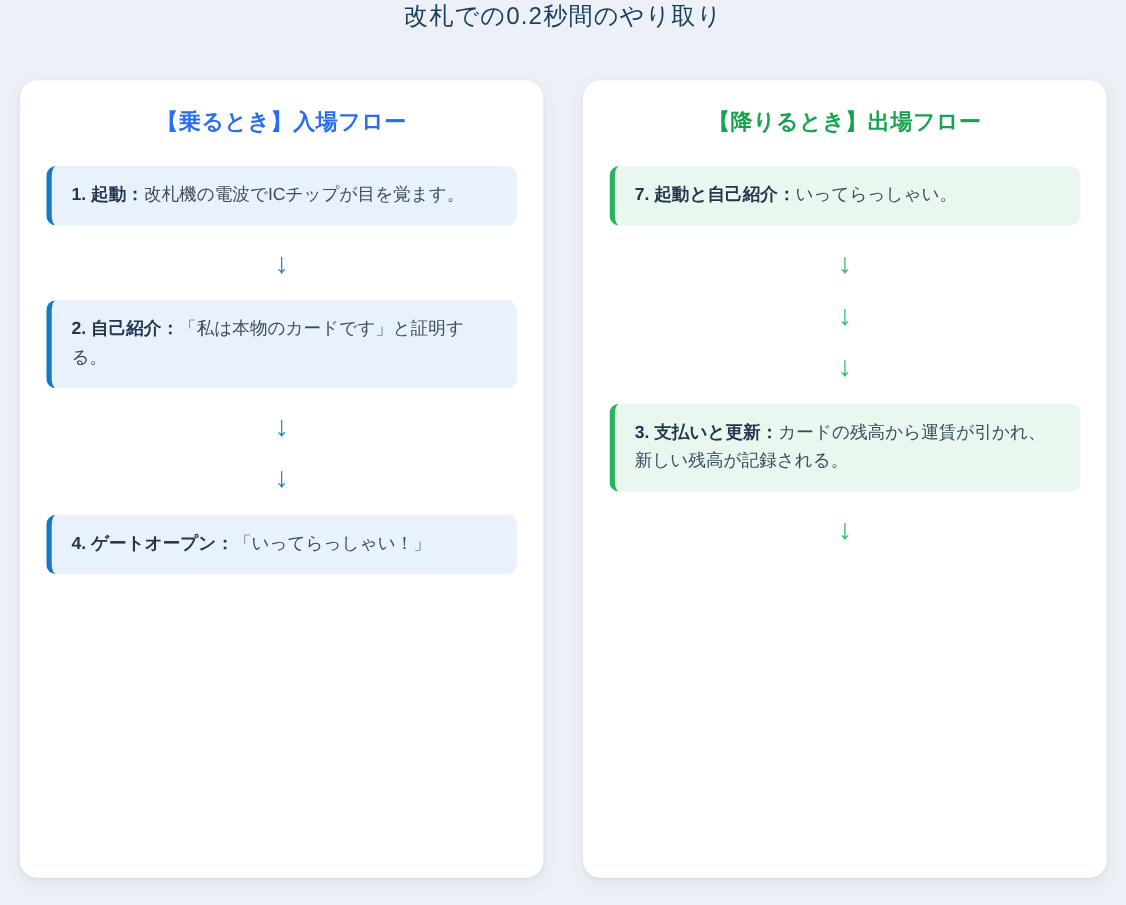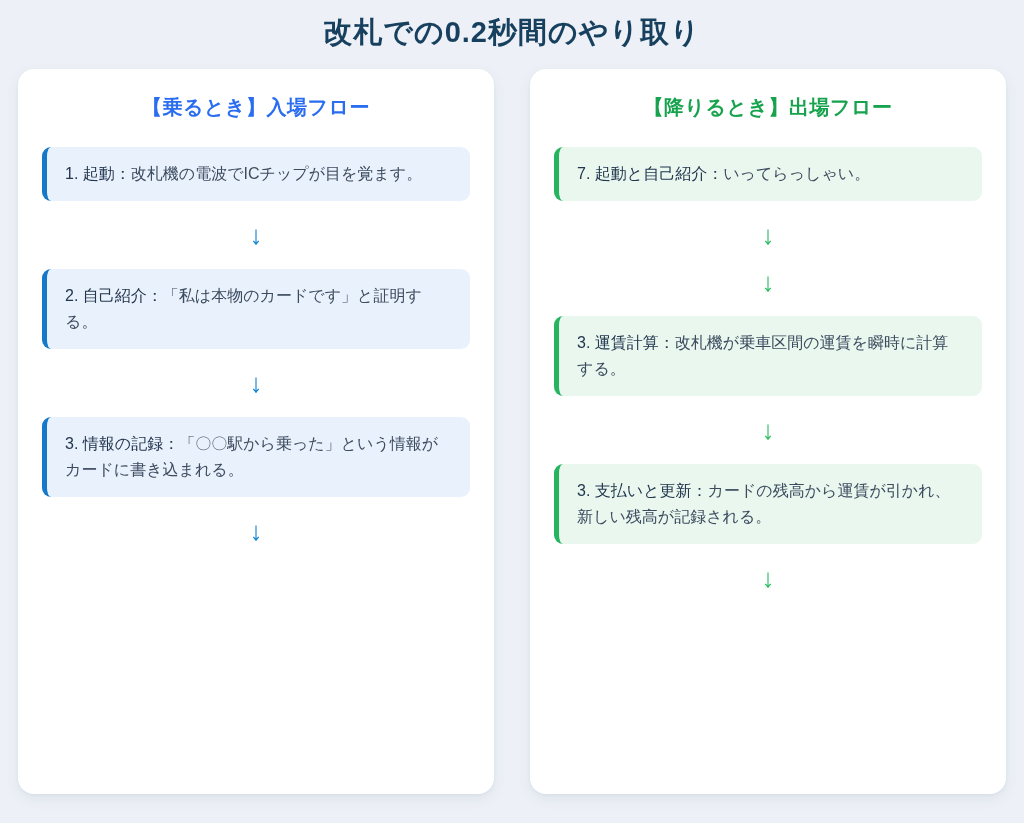--- a/index.html
+++ b/index.html
@@ -5,31 +5,30 @@
   * { margin: 0; padding: 0; box-sizing: border-box; }
   html, body {
     width: 1024px;
     height: 823px;
     background: #edf1f7;
     font-family: "Liberation Sans", "DejaVu Sans", sans-serif;
     overflow: hidden;
   }
   .page-title {
     text-align: center;
-    font-size: 29px;
-    font-weight: 700;
+    font-size: 22px;
+    font-weight: 400;
     color: #173f5e;
-    padding-top: 13px;
     letter-spacing: 1px;
   }
   .columns {
     display: flex;
     gap: 36px;
     padding: 0 18px;
-    margin-top: 16px;
+    margin-top: 43px;
     align-items: stretch;
   }
   .card {
     flex: 1;
     background: #ffffff;
     border-radius: 16px;
     padding: 24px;
     min-height: 725px;
     box-shadow: 0 5px 14px rgba(30, 50, 90, 0.07), 0 1px 3px rgba(30, 50, 90, 0.05);
   }
@@ -46,21 +45,21 @@
     background: var(--box-bg, #e9f1fc);
     border-left: 5px solid var(--box-border, #1678c8);
     border-radius: 9px;
     padding: 14px 18px;
     font-size: 16px;
     line-height: 26px;
     color: #3c4b5e;
   }
   .step-box strong {
     color: #22364e;
-    font-weight: 400;
+    font-weight: 700;
   }
   .arrow {
     text-align: center;
     font-size: 26px;
     line-height: 26px;
     height: 26px;
     margin: 21px 0;
     font-weight: 700;
     color: var(--arrow-color, #1285d6);
   }
@@ -71,29 +70,28 @@
 <h1 class="page-title">改札での0.2秒間のやり取り</h1>
 
 <div class="columns">
   <section class="card" style="--header-color: #2a6df0; --box-bg: #e9f1fc; --box-border: #1678c8; --arrow-color: #1285d6;">
     <h2 class="card-header">【乗るとき】入場フロー</h2>
     <div class="steps">
         <div class="step-box"><strong>1. 起動：</strong><span>改札機の電波でICチップが目を覚ます。</span></div>
         <div class="arrow">↓</div>
         <div class="step-box"><strong>2. 自己紹介：</strong><span>「私は本物のカードです」と証明する。</span></div>
         <div class="arrow">↓</div>
-        <div class="step-box"><strong>3. 情報の記録：</strong><span>「〇〇駅から乗った」という情報がカードに書き込まれる。</span></div>
         <div class="arrow">↓</div>
+        <div class="step-box"><strong>4. ゲートオープン：</strong><span>「いってらっしゃい！」</span></div>
       </div>
   </section>
   <section class="card" style="--header-color: #17a34e; --box-bg: #e9f7ee; --box-border: #26b45e; --arrow-color: #2dbd62;">
     <h2 class="card-header">【降りるとき】出場フロー</h2>
     <div class="steps">
         <div class="step-box"><strong>7. 起動と自己紹介：</strong><span>いってらっしゃい。</span></div>
         <div class="arrow">↓</div>
         <div class="arrow">↓</div>
-        <div class="step-box"><strong>3. 運賃計算：</strong><span>改札機が乗車区間の運賃を瞬時に計算する。</span></div>
         <div class="arrow">↓</div>
         <div class="step-box"><strong>3. 支払いと更新：</strong><span>カードの残高から運賃が引かれ、新しい残高が記録される。</span></div>
         <div class="arrow">↓</div>
       </div>
   </section>
 </div>
 
 </body></html>

